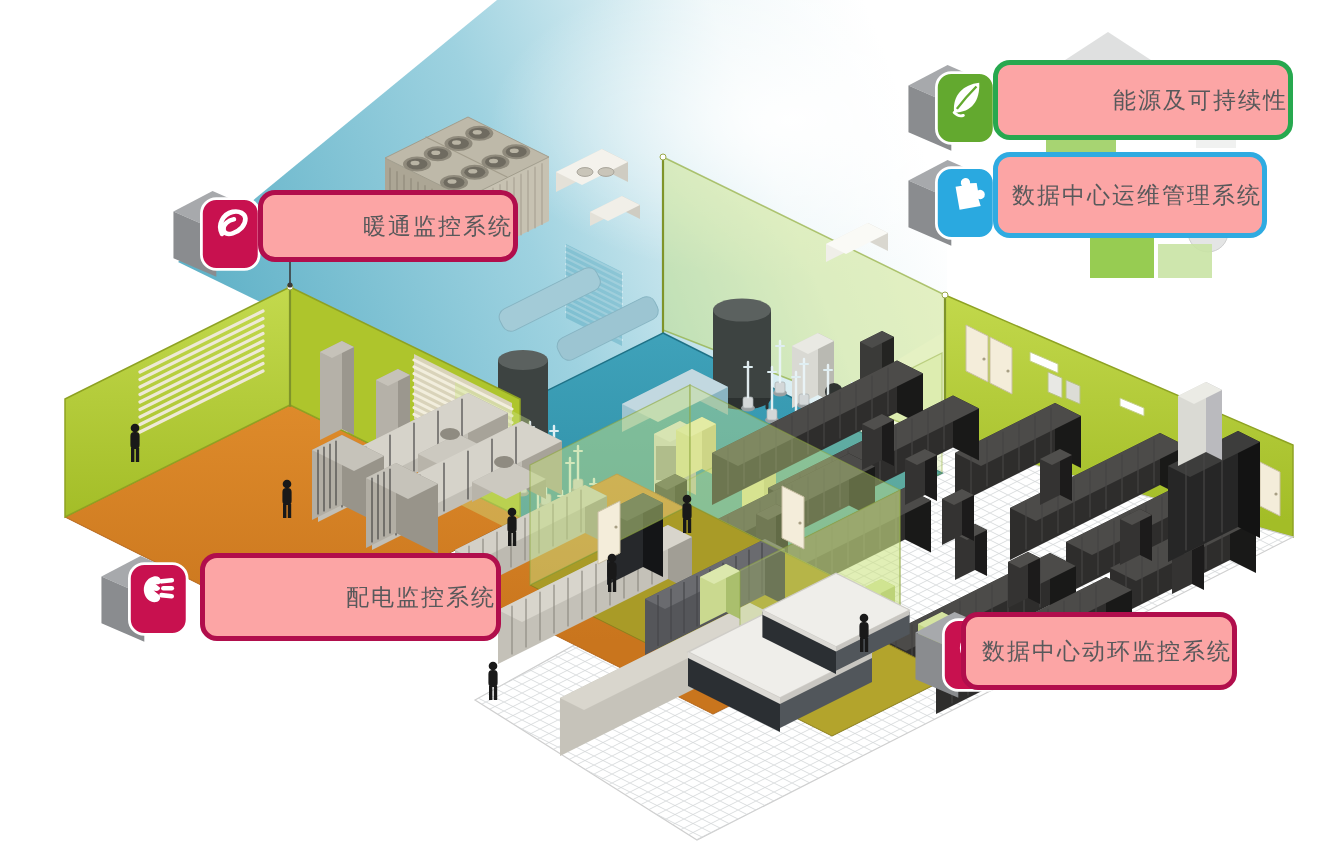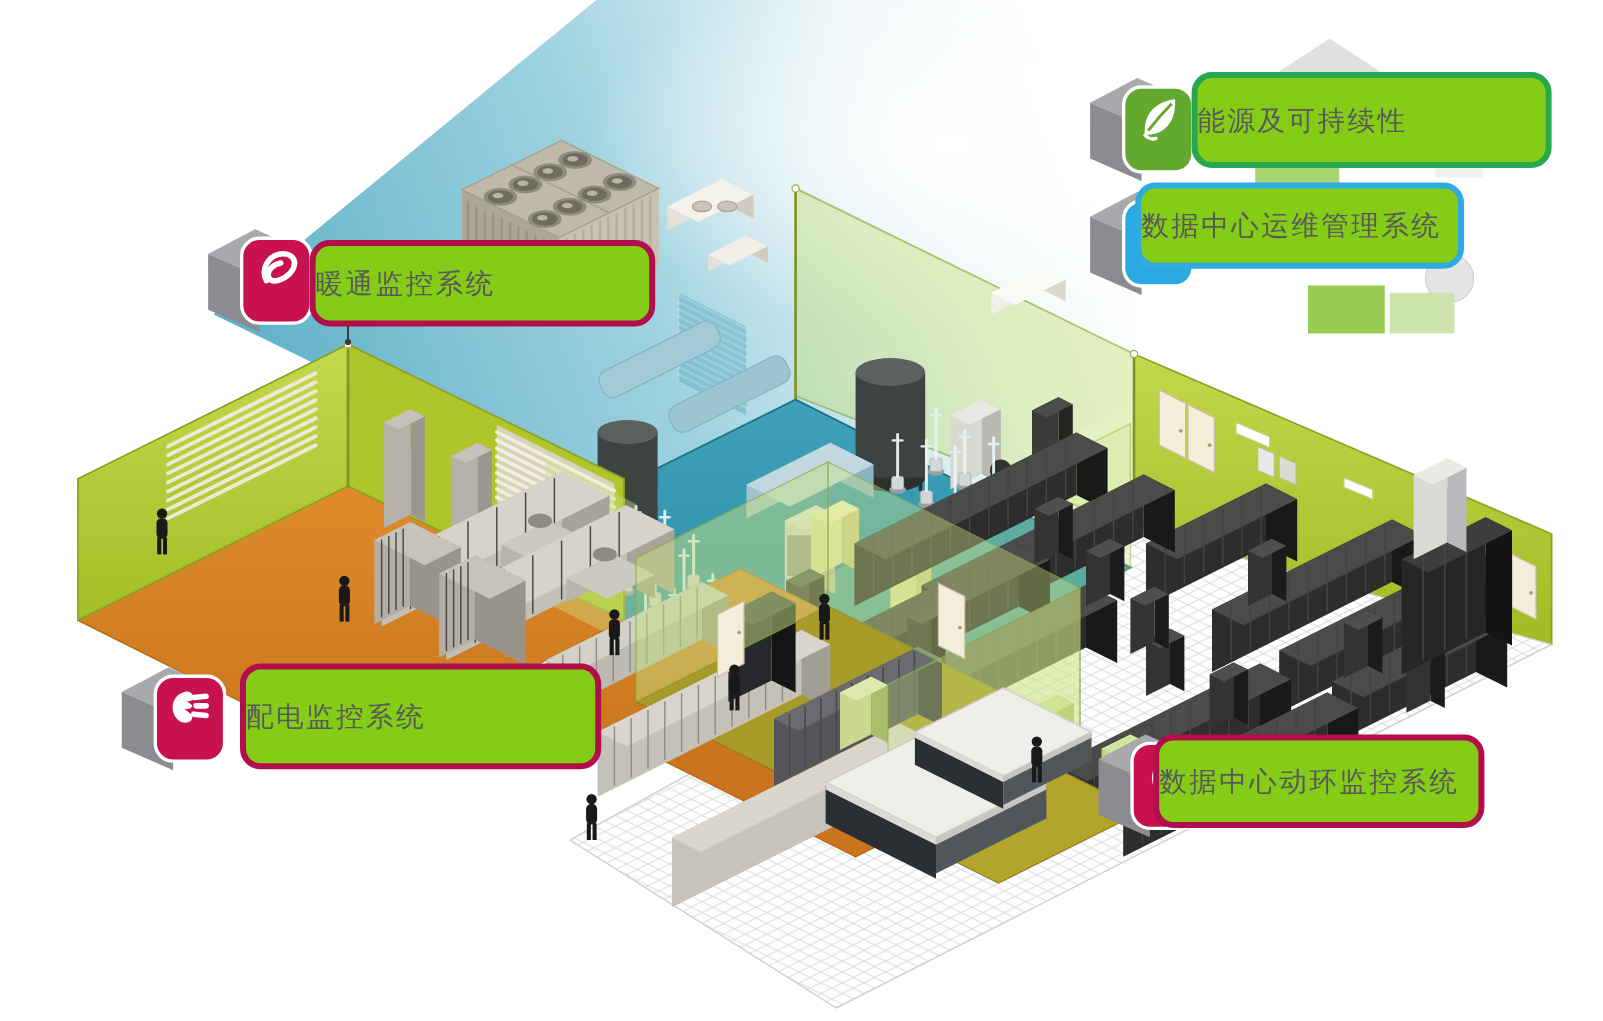--- a/index.html
+++ b/index.html
@@ -1,20 +1,20 @@
 <!DOCTYPE html>
 <html><head>
 <meta charset="utf-8">
 <style>
   html,body{margin:0;padding:0;background:#fff;}
   .stage{position:relative;width:1336px;height:851px;background:#fff;overflow:hidden;
          font-family:"Liberation Sans","DejaVu Sans",sans-serif;}
   .scene-svg{position:absolute;left:0;top:0;}
-  .callout{position:absolute;display:flex;align-items:center;justify-content:flex-start;
-           background:#84cc16;border-style:solid;border-width:5px;border-radius:17px;
+  .callout{position:absolute;display:flex;align-items:center;justify-content:flex-end;
+           background:#fca5a5;border-style:solid;border-width:5px;border-radius:17px;
            font-size:23px;letter-spacing:2px;color:#58595b;text-align:center;box-sizing:border-box;}
   .callout.crimson{border-color:#b10e4c;}
   .callout.green{border-color:#27a84f;}
   .callout.blue{border-color:#2fabe1;}
   .cube{position:absolute;width:95px;height:100px;}
 </style>
 </head>
 <body>
 
 <div class="stage">
@@ -720,21 +720,21 @@
   </svg>
 
   <svg class="cube" style="left:166px;top:183px" viewBox="0 0 102 106">
     <polygon points="8,30 50,8 96,28 54,50" fill="#a7a9ac"></polygon>
       <polygon points="8,30 54,50 54,100 8,80" fill="#8a8c8f"></polygon>
     <rect x="38" y="16" width="62" height="76" rx="16" fill="#c8114f" stroke="#fff" stroke-width="3"></rect>
     <g transform="translate(48,22)">
       <path d="M9,28 C7,17 17,8 27,9 C35,10 39,15 38,20 C36,27 28,31 20,31 C14,31 11,28 12,24 C13,19 20,16 26,17" fill="none" stroke="#fff" stroke-width="5" stroke-linecap="round" transform="rotate(-18 23 20)"></path>
     </g>
   </svg>
-  <div class="callout crimson" style="left:258px;top:200px;width:288px;height:72px">
+  <div class="callout crimson" style="left:258px;top:190px;width:260px;height:72px">
     <span>暖通监控系统</span>
   </div>
 
   <svg class="cube" style="left:901px;top:57px" viewBox="0 0 102 106">
     <polygon points="8,30 50,8 96,28 54,50" fill="#a7a9ac"></polygon>
       <polygon points="8,30 54,50 54,100 8,80" fill="#8a8c8f"></polygon>
     <rect x="38" y="16" width="62" height="76" rx="16" fill="#63a92f" stroke="#fff" stroke-width="3"></rect>
     <g transform="translate(48,22)">
       <path d="M36,5 C19,7 7,18 9,37 C28,37 37,24 36,5 Z" fill="#fff"></path>
       <path d="M12,33 C18,25 27,15 33,9" stroke="#63a92f" stroke-width="2.6" fill="none"></path>
@@ -746,21 +746,21 @@
   </div>
 
   <svg class="cube" style="left:901px;top:152px" viewBox="0 0 102 106">
     <polygon points="8,30 50,8 96,28 54,50" fill="#a7a9ac"></polygon>
       <polygon points="8,30 54,50 54,100 8,80" fill="#8a8c8f"></polygon>
     <rect x="38" y="16" width="62" height="76" rx="16" fill="#2aa9e0" stroke="#fff" stroke-width="3"></rect>
     <g transform="translate(48,22)">
       <path fill="#fff" transform="rotate(-10 21 22)" d="M12,13 h7 a5,5 0 1 1 9,-1 l7,1 v8 a5,5 0 1 1 -1,9 l1,8 h-23 z"></path>
     </g>
   </svg>
-  <div class="callout blue" style="left:946px;top:152px;width:274px;height:72px">
+  <div class="callout blue" style="left:993px;top:152px;width:274px;height:86px">
     <span>数据中心运维管理系统</span>
   </div>
 
   <svg class="cube" style="left:94px;top:548px" viewBox="0 0 102 106">
     <polygon points="8,30 50,8 96,28 54,50" fill="#a7a9ac"></polygon>
       <polygon points="8,30 54,50 54,100 8,80" fill="#8a8c8f"></polygon>
     <rect x="38" y="16" width="62" height="76" rx="16" fill="#c8114f" stroke="#fff" stroke-width="3"></rect>
     <g transform="translate(48,22)" fill="#fff">
       <path d="M16,8 C8,10 4,18 6,26 C8,33 14,37 20,35 C24,33 24,29 21,27 L16,23 C20,24 23,23 23,20 L18,16 C22,17 25,15 24,12 C23,9 20,7 16,8 Z"></path>
       <rect x="22" y="10" width="16" height="5" rx="2.5" transform="rotate(-6 30 12)"></rect>

